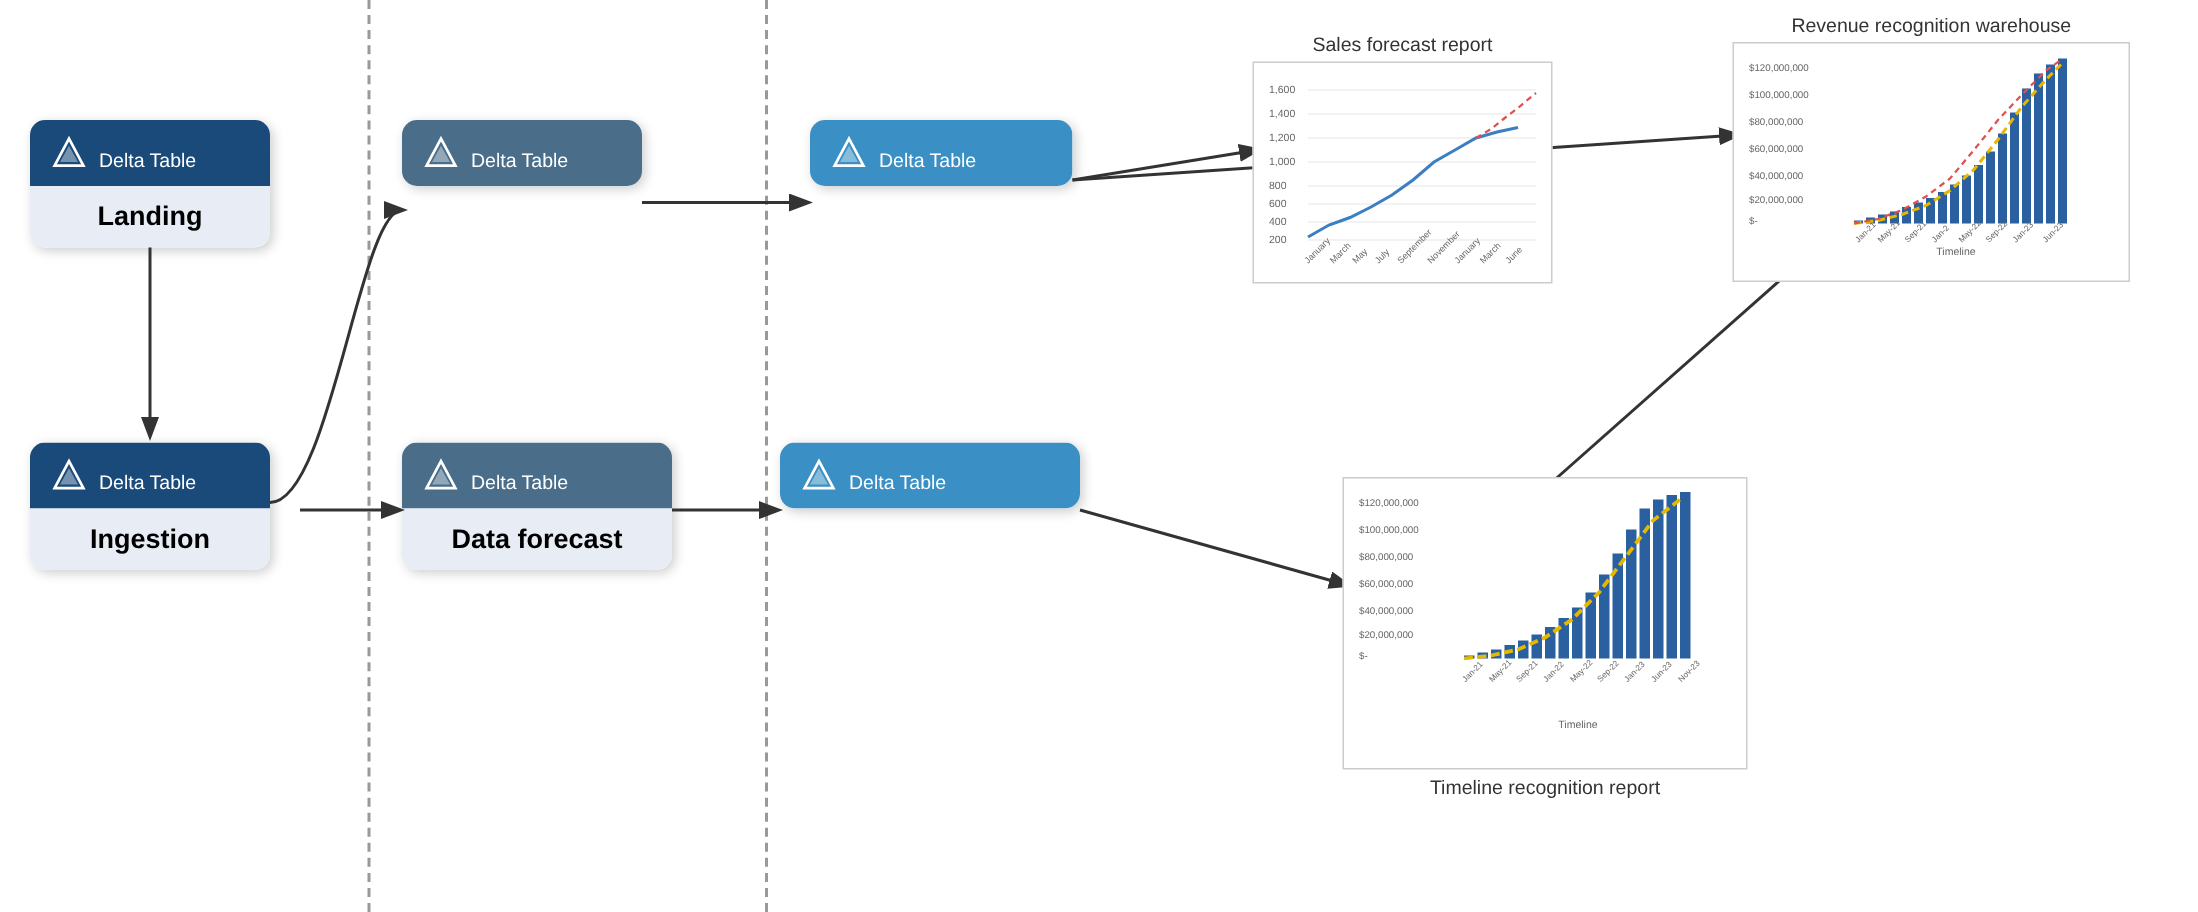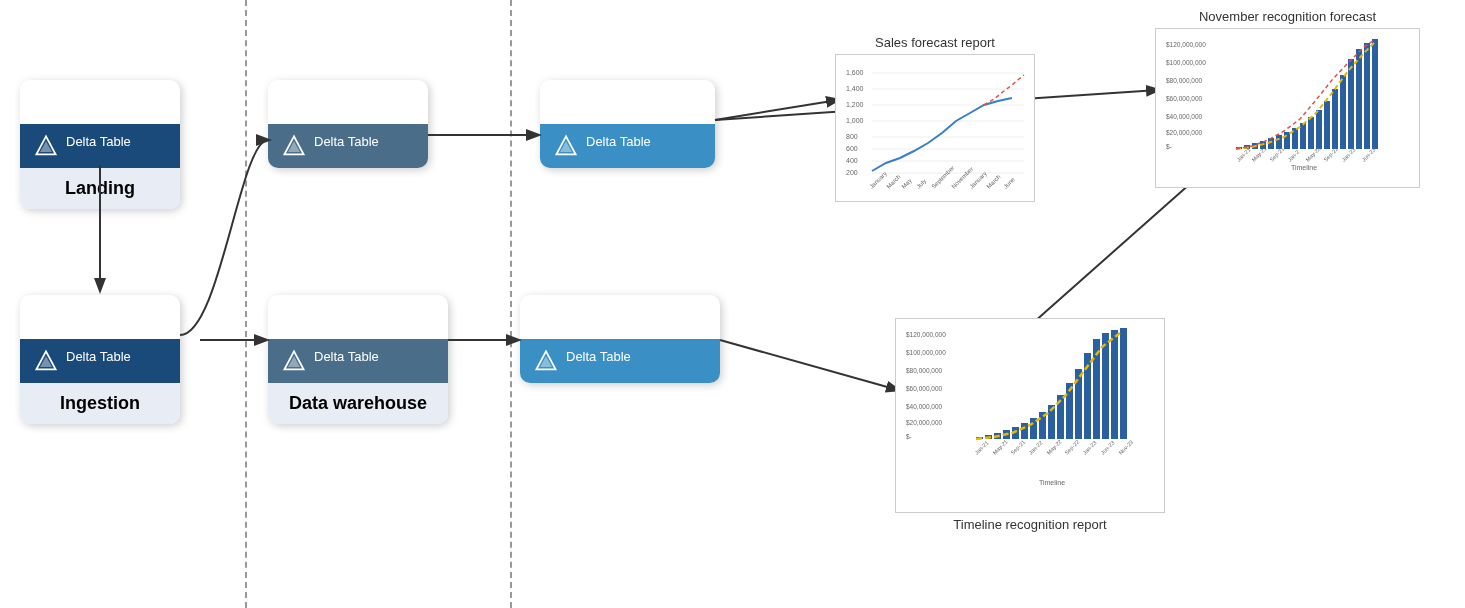--- a/index.html
+++ b/index.html
@@ -21,27 +21,26 @@
     
     .delta-node {
       position: absolute;
       width: 160px;
       border-radius: 10px;
       overflow: hidden;
       box-shadow: 2px 2px 8px rgba(0,0,0,0.2);
     }
     .delta-node-header {
       display: flex;
-      align-items: flex-start;
+      align-items: flex-end;
       gap: 8px;
       padding: 10px 14px;
       color: white;
       font-size: 13px;
       font-weight: 500;
-      margin-top: 44px;
     }
     .delta-node-header .delta-logo {
       width: 24px;
       height: 24px;
       flex-shrink: 0;
     }
     .delta-node-label {
       background: #e8edf5;
       text-align: center;
       padding: 10px 6px;
@@ -121,21 +120,21 @@
   </div>
 
   <div class="delta-node" style="left:268px; top:295px; width:180px;">
     <div class="delta-node-header color-steel">
       <svg class="delta-logo" viewBox="0 0 40 40" fill="none">
         <polygon points="20,4 36,34 4,34" fill="none" stroke="white" stroke-width="3"></polygon>
         <polygon points="20,12 30,30 10,30" fill="white" opacity="0.4"></polygon>
       </svg>
       <span>Delta Table</span>
     </div>
-    <div class="delta-node-label">Data warehouse</div>
+    <div class="delta-node-label">Data forecast</div>
   </div>
 
   <div class="delta-node" style="left:540px; top:80px; width:175px;">
     <div class="delta-node-header color-light-blue">
       <svg class="delta-logo" viewBox="0 0 40 40" fill="none">
         <polygon points="20,4 36,34 4,34" fill="none" stroke="white" stroke-width="3"></polygon>
         <polygon points="20,12 30,30 10,30" fill="white" opacity="0.4"></polygon>
       </svg>
       <span>Delta Table</span>
     </div>
@@ -173,21 +172,21 @@
 
     <line x1="715" y1="120" x2="838" y2="100" stroke="#333" stroke-width="2" marker-end="url(#arrow)"></line>
 
     <line x1="715" y1="120" x2="1158" y2="90" stroke="#333" stroke-width="2" marker-end="url(#arrow)"></line>
 
     <line x1="720" y1="340" x2="898" y2="390" stroke="#333" stroke-width="2" marker-end="url(#arrow)"></line>
 
     <line x1="1025" y1="330" x2="1200" y2="175" stroke="#333" stroke-width="2" marker-end="url(#arrow)"></line>
   </svg>
 
-  <div style="position:absolute; left:835px; top:31px;">
+  <div style="position:absolute; left:835px; top:18px;">
     <div class="chart-title" style="font-size:13px; margin-bottom:4px;">Sales forecast report</div>
     <div style="width:200px; height:148px; border:1px solid #ccc; background:white; padding:8px; position:relative;">
       <svg width="184" height="132" viewBox="0 0 184 132">
 
         <text x="2" y="12" font-size="7" fill="#666">1,600</text>
         <text x="2" y="28" font-size="7" fill="#666">1,400</text>
         <text x="2" y="44" font-size="7" fill="#666">1,200</text>
         <text x="2" y="60" font-size="7" fill="#666">1,000</text>
         <text x="2" y="76" font-size="7" fill="#666">800</text>
         <text x="2" y="88" font-size="7" fill="#666">600</text>
@@ -214,21 +213,21 @@
         <text x="90" y="126" font-size="6" fill="#666" transform="rotate(-45 90 126)">September</text>
         <text x="110" y="126" font-size="6" fill="#666" transform="rotate(-45 110 126)">November</text>
         <text x="128" y="126" font-size="6" fill="#666" transform="rotate(-45 128 126)">January</text>
         <text x="145" y="126" font-size="6" fill="#666" transform="rotate(-45 145 126)">March</text>
         <text x="162" y="126" font-size="6" fill="#666" transform="rotate(-45 162 126)">June</text>
       </svg>
     </div>
   </div>
 
   <div style="position:absolute; left:1155px; top:5px;">
-    <div class="chart-title" style="font-size:13px; margin-bottom:4px;">November recognition forecast</div>
+    <div class="chart-title" style="font-size:13px; margin-bottom:4px;">Revenue recognition warehouse</div>
     <div style="width:265px; height:160px; border:1px solid #ccc; background:white; padding:6px 8px 10px 8px; position:relative;">
       <svg width="250" height="145" viewBox="0 0 250 145">
 
         <text x="2" y="12" font-size="6.5" fill="#666">$120,000,000</text>
         <text x="2" y="30" font-size="6.5" fill="#666">$100,000,000</text>
         <text x="2" y="48" font-size="6.5" fill="#666">$80,000,000</text>
         <text x="2" y="66" font-size="6.5" fill="#666">$60,000,000</text>
         <text x="2" y="84" font-size="6.5" fill="#666">$40,000,000</text>
         <text x="2" y="100" font-size="6.5" fill="#666">$20,000,000</text>
         <text x="2" y="114" font-size="6.5" fill="#666">$-</text>

